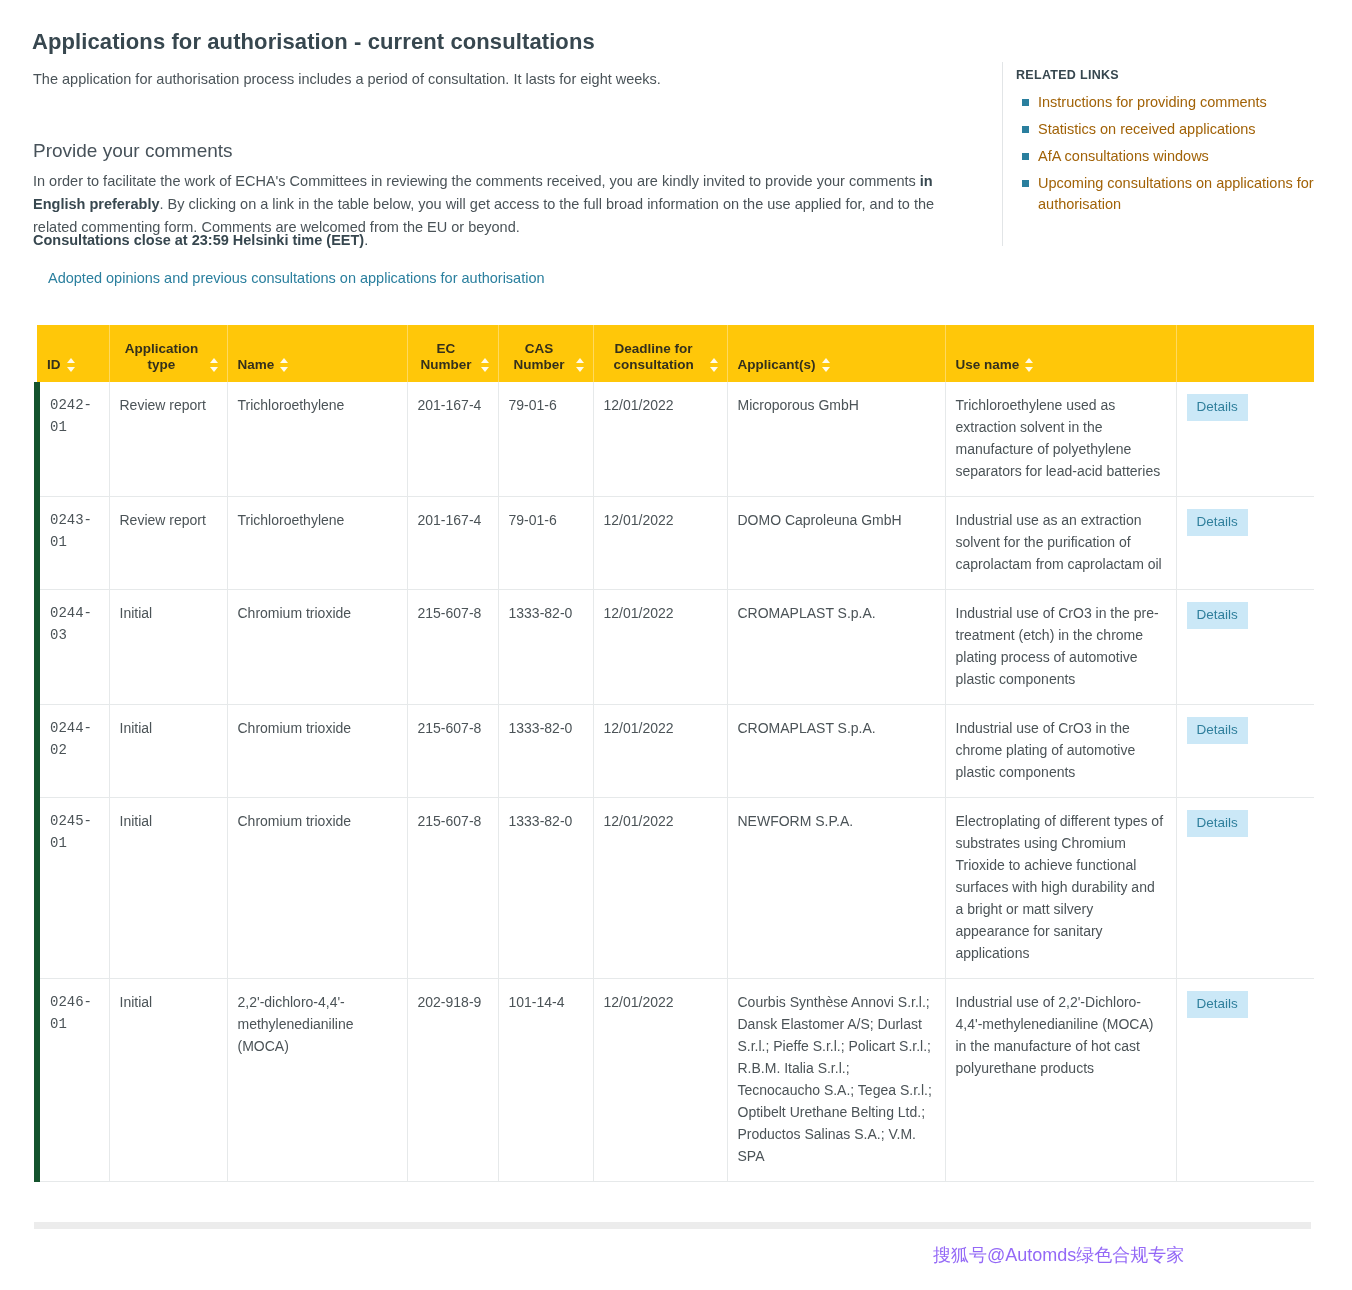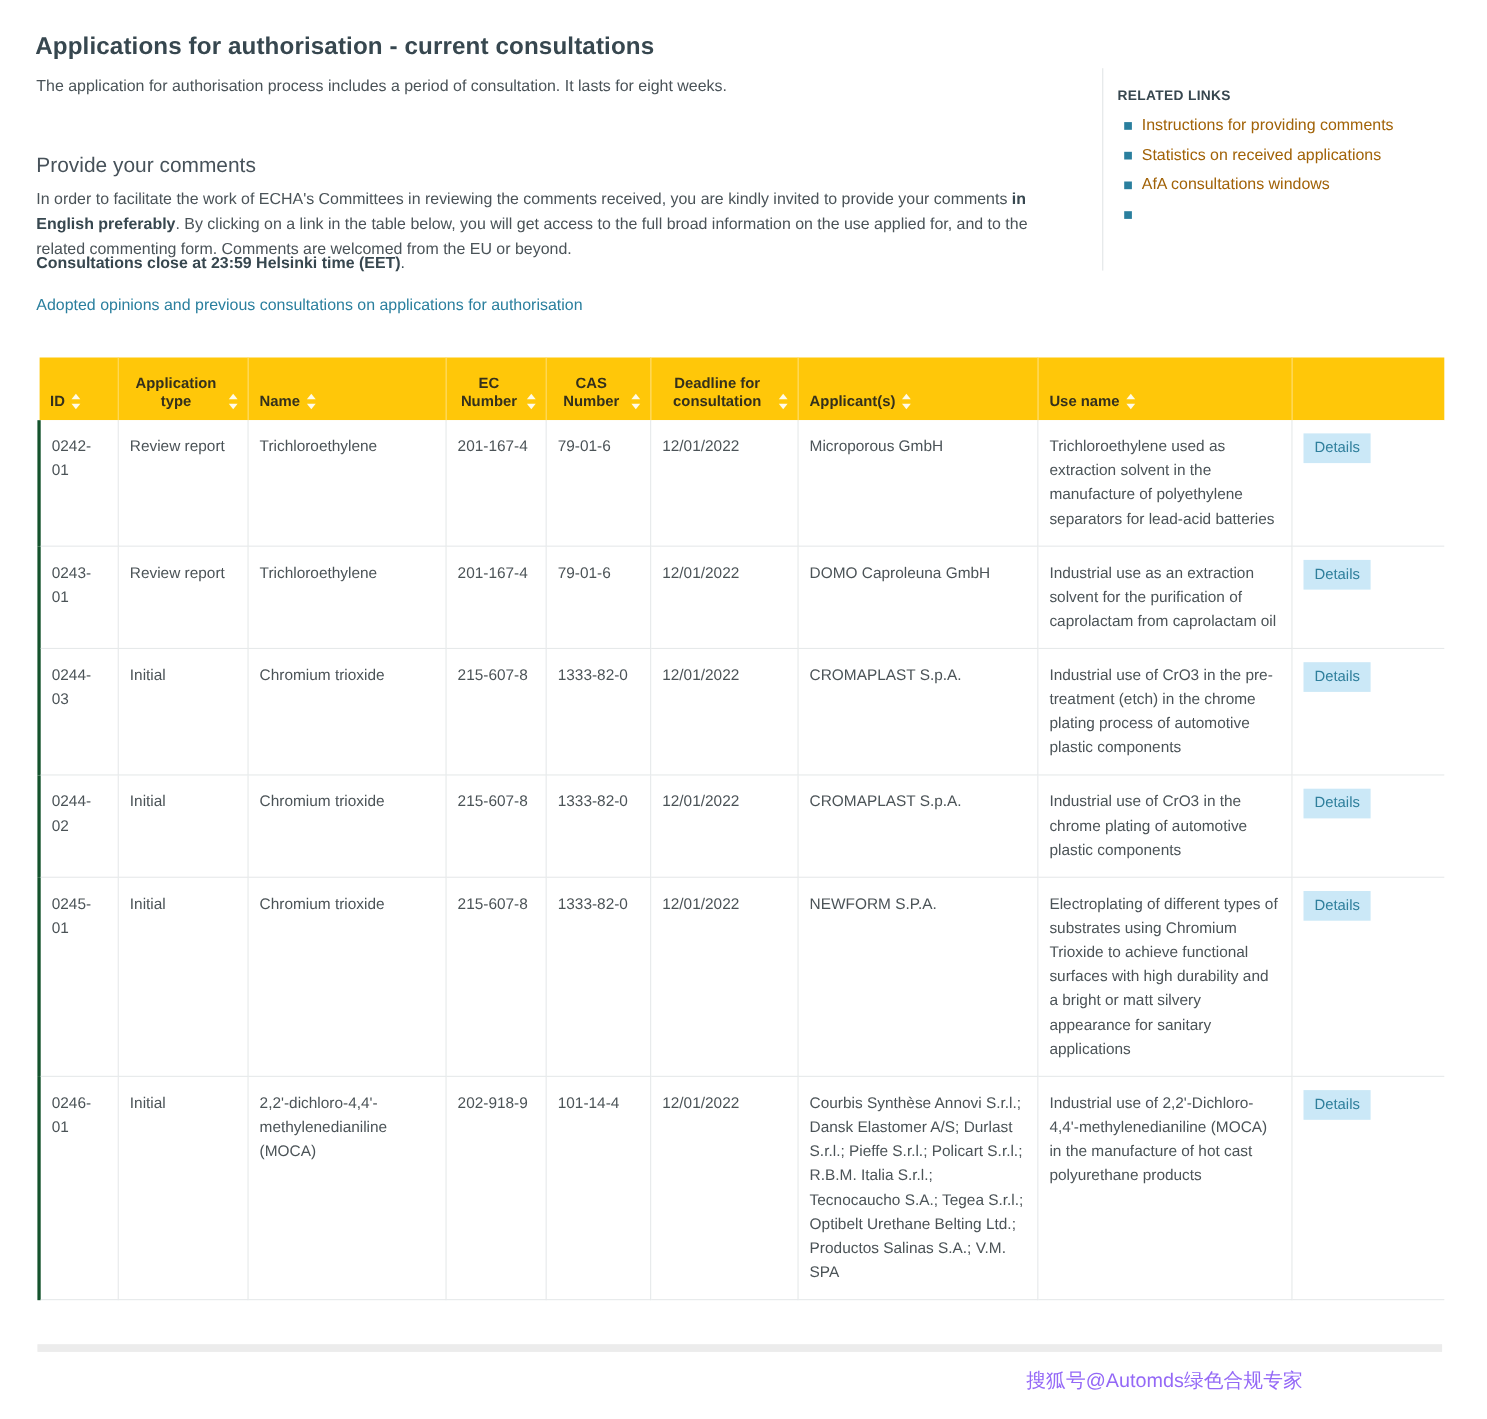--- a/index.html
+++ b/index.html
@@ -65,41 +65,41 @@
     left: 33px;
     top: 232px;
     font-size: 14.5px;
     font-weight: bold;
     color: #37474f;
   }
   .close-note .tail { font-weight: normal; }
 
   .adopted-link {
     position: absolute;
-    left: 33px;
+    left: 48px;
     top: 270px;
     font-size: 14.5px;
     color: #2a7f9e;
     text-decoration: none;
     cursor: pointer;
   }
 
   
   .side-divider {
     position: absolute;
     left: 1002px;
     top: 62px;
     width: 1px;
     height: 184px;
     background: #e2e5e7;
   }
   .related {
     position: absolute;
     left: 1016px;
-    top: 80px;
+    top: 68px;
     width: 300px;
   }
   .related-title {
     font-size: 12.5px;
     font-weight: bold;
     color: #37474f;
     letter-spacing: 0.3px;
     margin-bottom: 10px;
   }
   .related ul {
@@ -186,21 +186,21 @@
     color: #4b5357;
     vertical-align: top;
     padding: 12px 10px 14px 10px;
     border-bottom: 1px solid #e6e9ea;
     border-right: 1px solid #e6e9ea;
     line-height: 22px;
     background: #fff;
     word-wrap: break-word;
   }
   table.afa tbody td:last-child { border-right: none; }
-  table.afa tbody tr td:first-child { border-left: 3px solid #14532d; }
+  table.afa tbody tr td:first-child { border-left: 6px solid #14532d; font-family: Liberation Mono, monospace; }
 
   .details-btn {
     display: inline-block;
     background: #cbe8f7;
     color: #2f7f9c;
     font-size: 13.5px;
     border: none;
     border-radius: 0;
     padding: 5px 10px 6px 10px;
     cursor: pointer;
@@ -257,21 +257,21 @@
   <a class="adopted-link" href="#">Adopted opinions and previous consultations on applications for authorisation</a>
 
   <div class="side-divider"></div>
 
   <aside class="related">
     <div class="related-title">RELATED LINKS</div>
     <ul>
       <li><span class="bullet"></span><a href="#">Instructions for providing comments</a></li>
       <li><span class="bullet"></span><a href="#">Statistics on received applications</a></li>
       <li><span class="bullet"></span><a href="#">AfA consultations windows</a></li>
-      <li><span class="bullet"></span></li>
+      <li><span class="bullet"></span><a href="#">Upcoming consultations on applications for authorisation</a></li>
     </ul>
   </aside>
 
   <div class="table-wrap">
     <table class="afa">
       <colgroup>
         <col class="c-id">
           <col class="c-type">
           <col class="c-name">
           <col class="c-ec">

